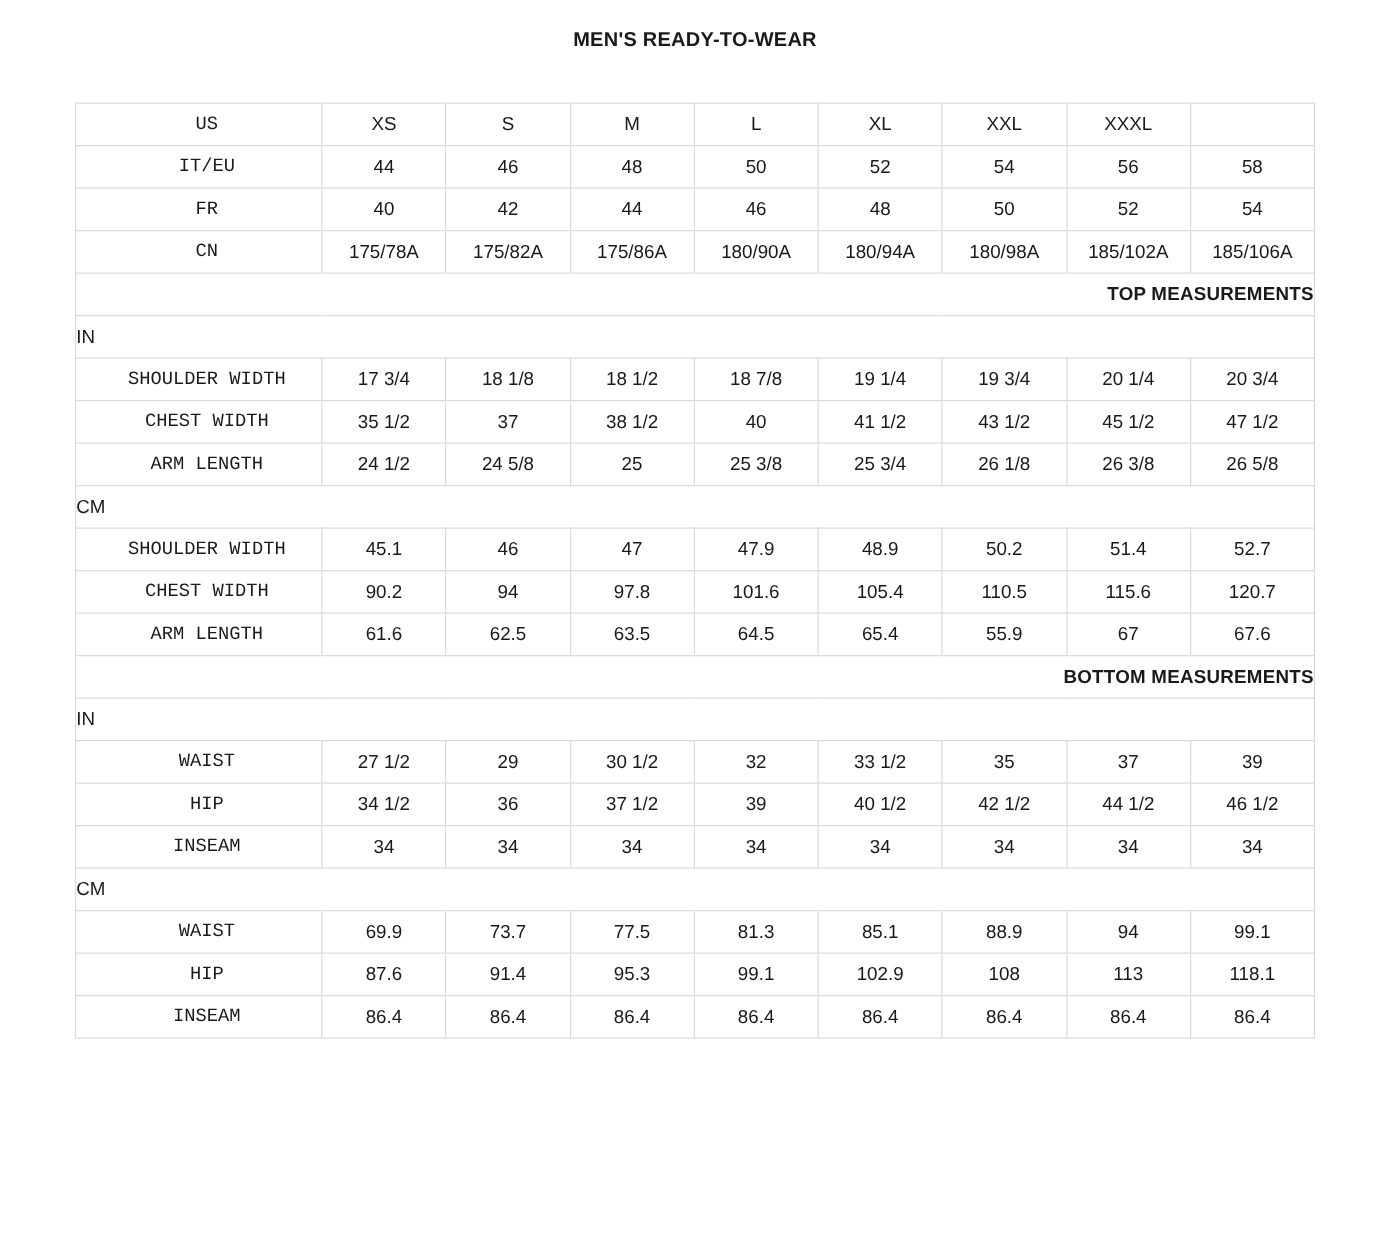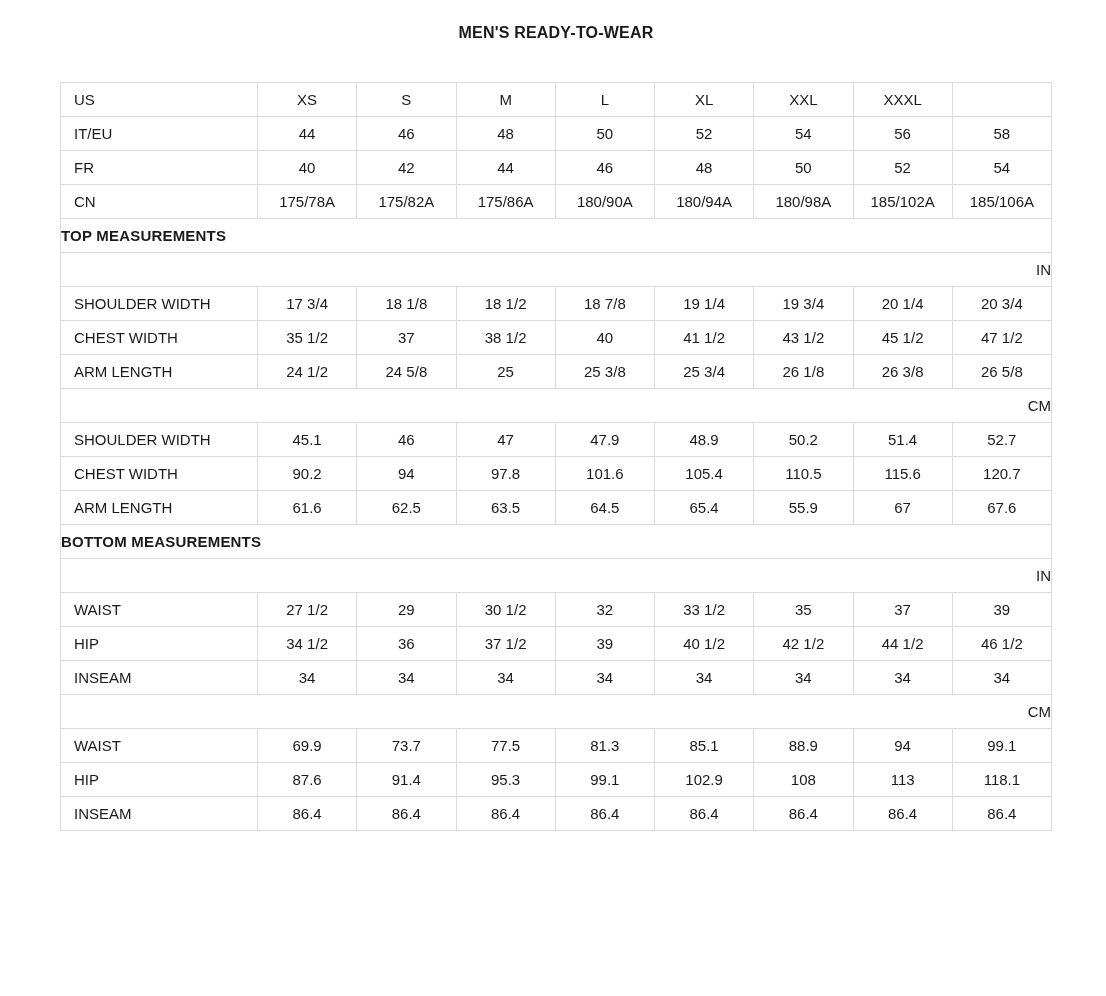--- a/index.html
+++ b/index.html
@@ -41,34 +41,34 @@
   .size-table td{
     border:1px solid var(--border-color);
     height:34px;
     font-size:15px;
     padding:0;
     vertical-align:middle;
     white-space:nowrap;
     overflow:hidden;
   }
   td.label-cell{
-    text-align:left;
+    text-align:center;
     padding-left:13px;
+    font-family:Liberation Mono, monospace;
   }
   td.value-cell{
     text-align:center;
   }
   td.section-cell{
-    text-align:left;
+    text-align:right;
     font-weight:bold;
     letter-spacing:0.2px;
   }
   td.unit-cell{
-    text-align:right;
-    padding-left:13px;
+    text-align:left;
   }
 </style>
 </head>
 <body>
 
 <div class="page">
   <div class="chart-wrap">
     <h1 class="page-title">MEN'S READY-TO-WEAR</h1>
     <table class="size-table">
       <colgroup>

